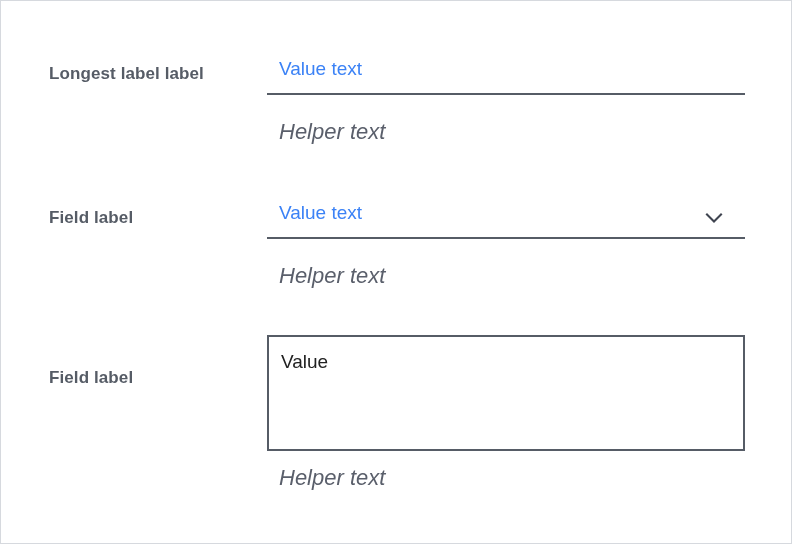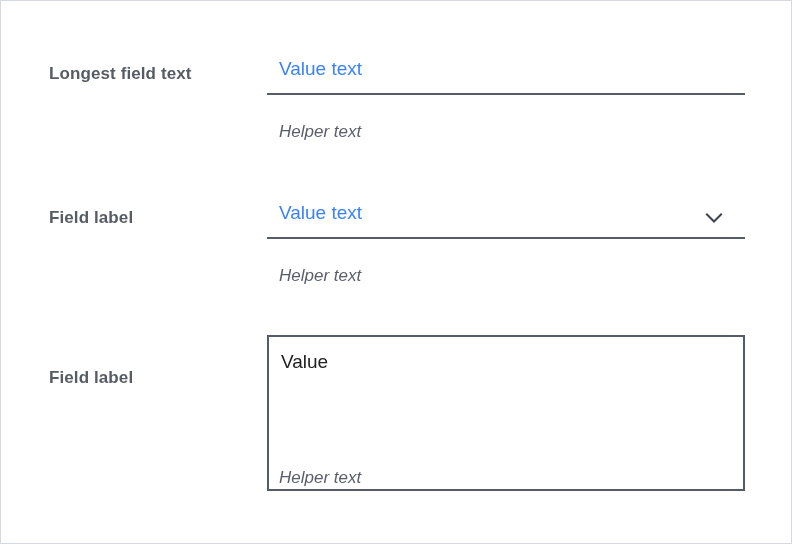--- a/index.html
+++ b/index.html
@@ -83,41 +83,41 @@
     top: 6px;
     width: 22px;
     height: 22px;
     display: block;
   }
 
   
   .textarea-box {
     position: relative;
     width: 100%;
-    height: 156px;
+    height: 116px;
     box-sizing: border-box;
     border: 2px solid #565c66;
     background: #ffffff;
   }
   .textarea-value {
     position: absolute;
     left: 12px;
     top: 12px;
     font-size: 19px;
     font-weight: 400;
     color: #212121;
     line-height: 26px;
     white-space: nowrap;
   }
 
   
   .helper-text {
     position: absolute;
     left: 12px;
-    font-size: 17px;
+    font-size: 22px;
     font-style: italic;
     font-weight: 400;
     color: #5a5f6b;
     line-height: 22px;
     white-space: nowrap;
   }
 
   
   #row-1 { top: 62px; }
   #row-1 .field-control { top: -6px; }
@@ -131,21 +131,21 @@
   #row-3 .field-control { top: -16px; }
   #row-3 .helper-text { top: 116px; }
 </style>
 </head>
 <body>
 
 <div class="canvas">
   <div class="form">
 
     <div class="field-row" id="row-1">
-      <div class="field-label">Longest field text</div>
+      <div class="field-label">Longest label label</div>
       <div class="field-control">
         <div class="input-underline">
           <div class="input-value">Value text</div>
         </div>
       </div>
       <div class="helper-text" style="left:230px;">Helper text</div>
     </div>
 
     <div class="field-row" id="row-2">
       <div class="field-label">Field label</div>

